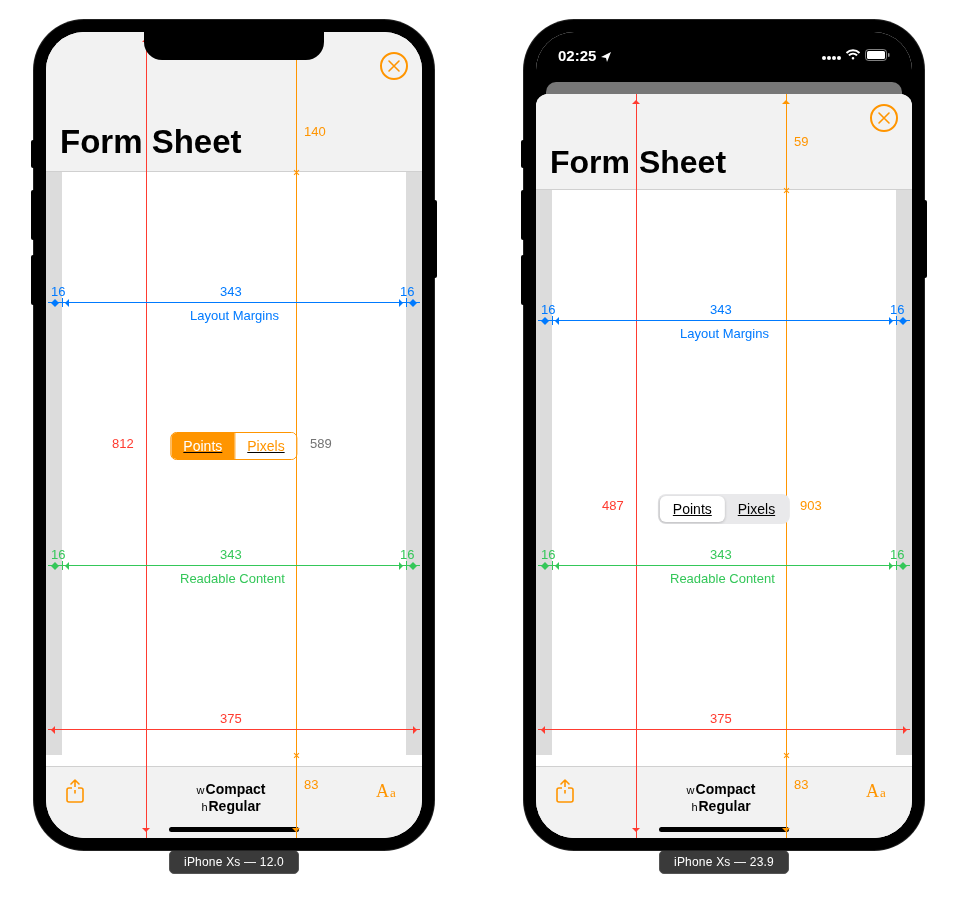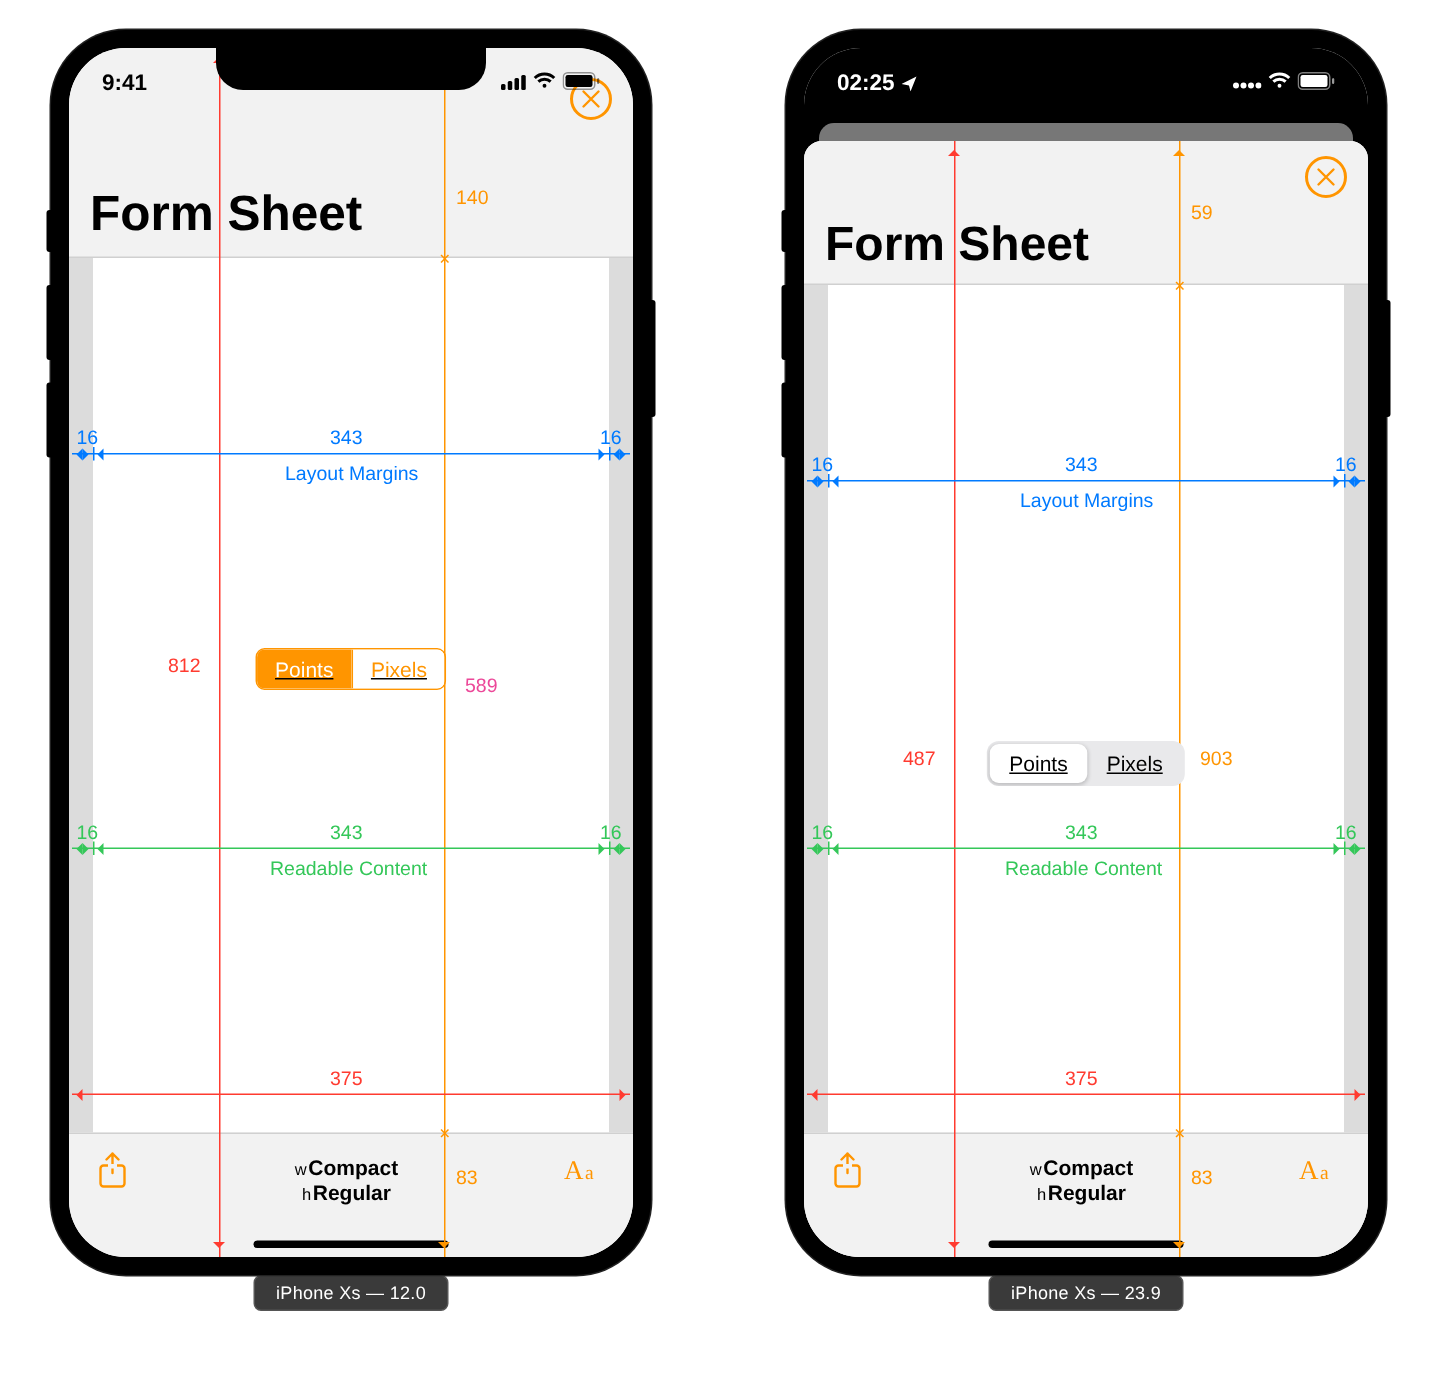--- a/index.html
+++ b/index.html
@@ -93,21 +93,21 @@
 
   .content {
     position:absolute; left:0; right:0; top:140px; bottom:83px;
     background:#fff;
   }
   .content.c96{ top:96px;}
   .bars-gray-l{position:absolute;left:0;top:0;bottom:0;width:16px;background:#dcdcdc;}
   .bars-gray-r{position:absolute;right:0;top:0;bottom:0;width:16px;background:#dcdcdc;}
 
   .footer{
-    position:absolute;left:0;right:0;bottom:0;height:83px;
+    position:absolute;left:0;right:0;bottom:0;height:72px;
     background:#f2f2f2;border-top:1px solid #d0d0d0;
     display:flex;align-items:flex-start;justify-content:space-between;
     padding:12px 18px 0;
   }
   .footer .w-h{
     flex:1;text-align:center;line-height:1.2;font-size:14px;padding-top:2px;
   }
   .footer .w-h .row{display:block;}
   .footer .w-h .row b{font-weight:700;}
   .footer .w-h .row span.pre{font-size:11px;margin-right:1px;font-weight:400;}
@@ -155,39 +155,20 @@
 
 <div class="phone-col">
   <div class="phone">
     <div class="btn-left1"></div>
       <div class="btn-left2"></div>
       <div class="btn-left3"></div>
       <div class="btn-right"></div>
     <div class="screen">
       <div class="notch"></div>
 
-      <div class="status-bar">
-        <span>9:41</span>
-        <span class="status-right">
-          <span><svg width="17" height="11">
-                <rect x="0" y="7" width="3" height="4" rx="1" fill="#000"></rect>
-                <rect x="4.5" y="5" width="3" height="6" rx="1" fill="#000"></rect>
-                <rect x="9" y="3" width="3" height="8" rx="1" fill="#000"></rect>
-                <rect x="13.5" y="1" width="3" height="10" rx="1" fill="#000"></rect>
-              </svg></span>
-          <span><svg width="16" height="12">
-                <path d="M8 10.5a1.3 1.3 0 100-2.6 1.3 1.3 0 000 2.6zM3.2 5.7a7 7 0 019.6 0l-1.4 1.4a5 5 0 00-6.8 0zM.8 3.3a10.3 10.3 0 0114.4 0L13.8 4.7a8.3 8.3 0 00-11.6 0z" fill="#000"></path>
-              </svg></span>
-          <span><svg width="25" height="12">
-                <rect x="0.5" y="0.5" width="21" height="11" rx="3" fill="none" stroke="#000" stroke-opacity=".4"></rect>
-                <rect x="2" y="2" width="18" height="8" rx="1.5" fill="#000"></rect>
-                <rect x="23" y="4" width="1.5" height="4" rx="1" fill="#000" fill-opacity=".5"></rect>
-              </svg></span>
-        </span>
-      </div>
 
       <div class="header">
         <div class="close">
             <svg width="14" height="14">
               <path d="M2 2l10 10M12 2L2 12" stroke="#ff9500" stroke-width="1.6" stroke-linecap="round"></path>
             </svg>
           </div>
         <div class="title">Form Sheet</div>
       </div>
 
@@ -224,21 +205,21 @@
           <div class="vline" style="left: 250px; background: rgb(255, 149, 0);"></div>
           <div style="position: absolute; left: 246px; top: 2px; width: 0px; height: 0px; border-width: 4px; border-style: solid; border-color: transparent transparent rgb(255, 149, 0); border-image: initial;"></div>
           <div style="position: absolute; left: 246px; top: 796px; width: 0px; height: 0px; border-width: 4px; border-style: solid; border-color: rgb(255, 149, 0) transparent transparent; border-image: initial;"></div>
           <div style="position: absolute; left: 247px; top: 140px; width: 7px; height: 1px; background: rgb(255, 149, 0); transform: rotate(45deg);"></div>
           <div style="position: absolute; left: 247px; top: 140px; width: 7px; height: 1px; background: rgb(255, 149, 0); transform: rotate(-45deg);"></div>
           <div style="position: absolute; left: 247px; top: 723px; width: 7px; height: 1px; background: rgb(255, 149, 0); transform: rotate(45deg);"></div>
           <div style="position: absolute; left: 247px; top: 723px; width: 7px; height: 1px; background: rgb(255, 149, 0); transform: rotate(-45deg);"></div>
           <div class="num" style="left: 258px; top: 92px; color: rgb(255, 149, 0);">140</div>
           <div class="num" style="left: 258px; top: 745px; color: rgb(255, 149, 0);">83</div>
           <div class="num" style="left: 66px; top: 404px; color: rgb(255, 59, 48);">812</div>
-          <div class="num" style="left: 264px; top: 417px; color: #ec4899;">589</div>
+          <div class="num" style="left: 264px; top: 404px; color: #737373;">589</div>
           <div class="arrow-seg" style="left: 2px; width: 372px; top: 697px; background: rgb(255, 59, 48); border-color: rgb(255, 59, 48);">
             <div class="cap-l" style="border-right-color: rgb(255, 59, 48);"></div>
             <div class="cap-r" style="border-left-color: rgb(255, 59, 48);"></div>
           </div>
           <div class="num" style="left: 174px; top: 679px; color: rgb(255, 59, 48);">375</div>
           <div class="arrow-seg" style="left: 2px; width: 14.0427px; top: 270px; background: rgb(0, 122, 255); border-color: rgb(0, 122, 255);">
             <div class="cap-l" style="border-right-color: rgb(0, 122, 255);"></div>
             <div class="cap-r" style="border-left-color: rgb(0, 122, 255);"></div>
           </div>
           <div class="arrow-seg" style="left: 16.0427px; width: 343.915px; top: 270px; background: rgb(0, 122, 255); border-color: rgb(0, 122, 255);">

